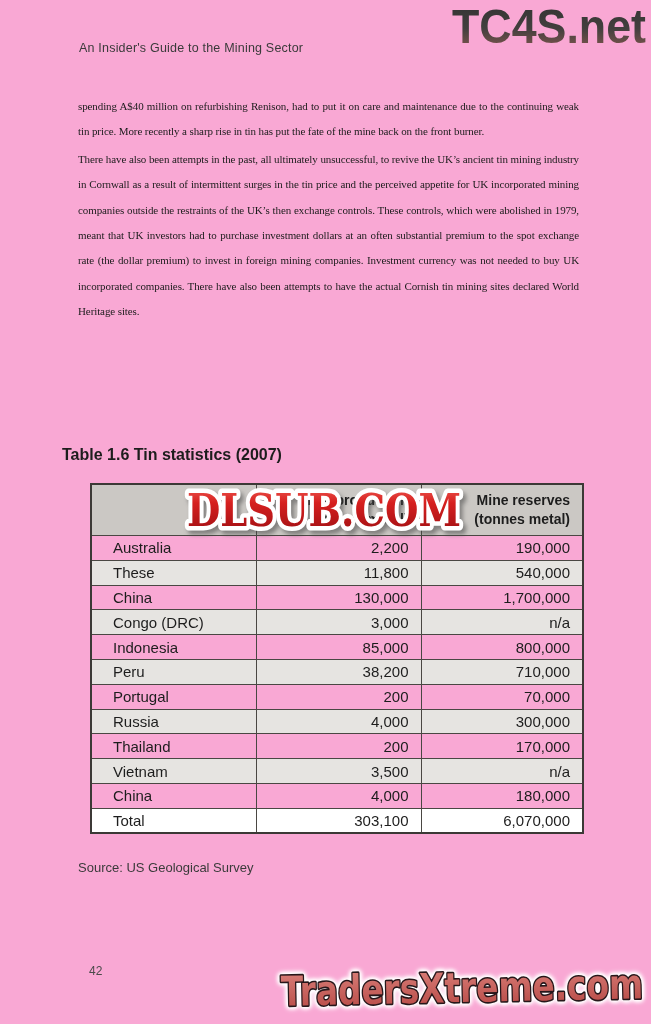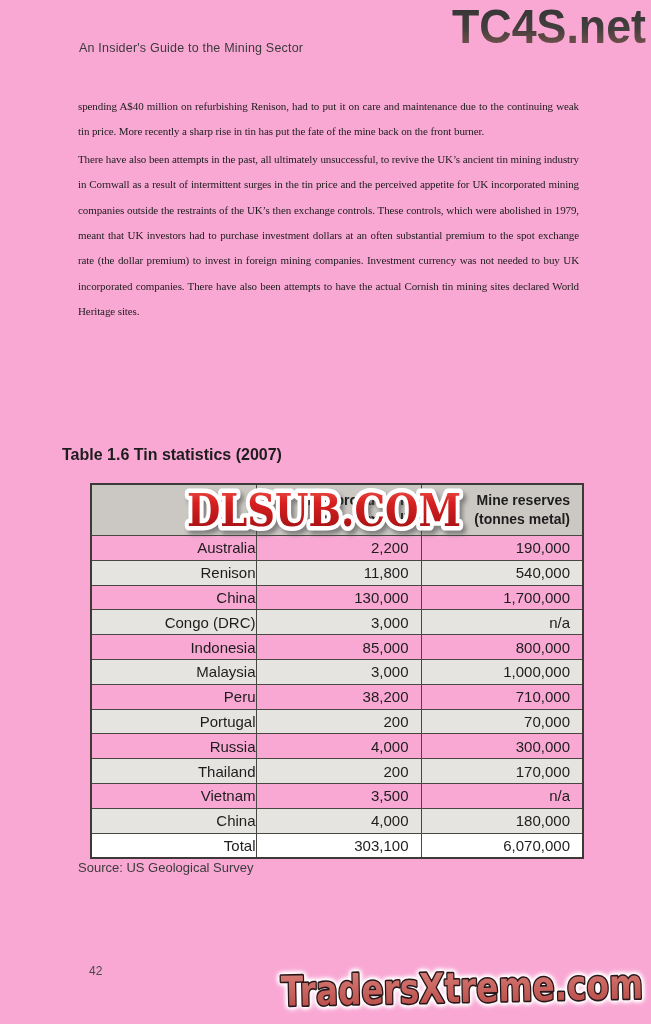--- a/index.html
+++ b/index.html
@@ -35,21 +35,21 @@
     border:1px solid var(--border-col);
     padding:0;overflow:hidden;white-space:nowrap;
   }
   table.tin{border:2px solid #3c3936;}
   table.tin thead th{
     height:50px;background:var(--header-bg);
     font-size:14px;font-weight:bold;line-height:19px;
     text-align:right;padding-right:12px;vertical-align:middle;
   }
   table.tin tbody tr{height:24.8px;}
-  table.tin tbody td:first-child{padding-left:21px;text-align:right;}
+  table.tin tbody td:first-child{padding-left:21px;text-align:left;}
   table.tin tbody td:nth-child(2),table.tin tbody td:nth-child(3){
     text-align:right;padding-right:12px;
   }
   table.tin tbody tr:nth-child(even) td{background:var(--alt-row-bg);}
   table.tin tbody tr.total-row td{background:#ffffff;}
   .source-line{
     position:absolute;left:78px;top:860px;
     font-size:13px;color:#3b3b3b;
   }
   .page-number{
@@ -107,43 +107,38 @@
         </th>
       </tr>
     </thead>
     <tbody>
         <tr>
           <td>Australia</td>
           <td>2,200</td>
           <td>190,000</td>
         </tr>
         <tr>
-          <td>Renison</td>
+          <td>These</td>
           <td>11,800</td>
           <td>540,000</td>
         </tr>
         <tr>
           <td>China</td>
           <td>130,000</td>
           <td>1,700,000</td>
         </tr>
         <tr>
           <td>Congo (DRC)</td>
           <td>3,000</td>
           <td>n/a</td>
         </tr>
         <tr>
           <td>Indonesia</td>
           <td>85,000</td>
           <td>800,000</td>
-        </tr>
-        <tr>
-          <td>Malaysia</td>
-          <td>3,000</td>
-          <td>1,000,000</td>
         </tr>
         <tr>
           <td>Peru</td>
           <td>38,200</td>
           <td>710,000</td>
         </tr>
         <tr>
           <td>Portugal</td>
           <td>200</td>
           <td>70,000</td>

